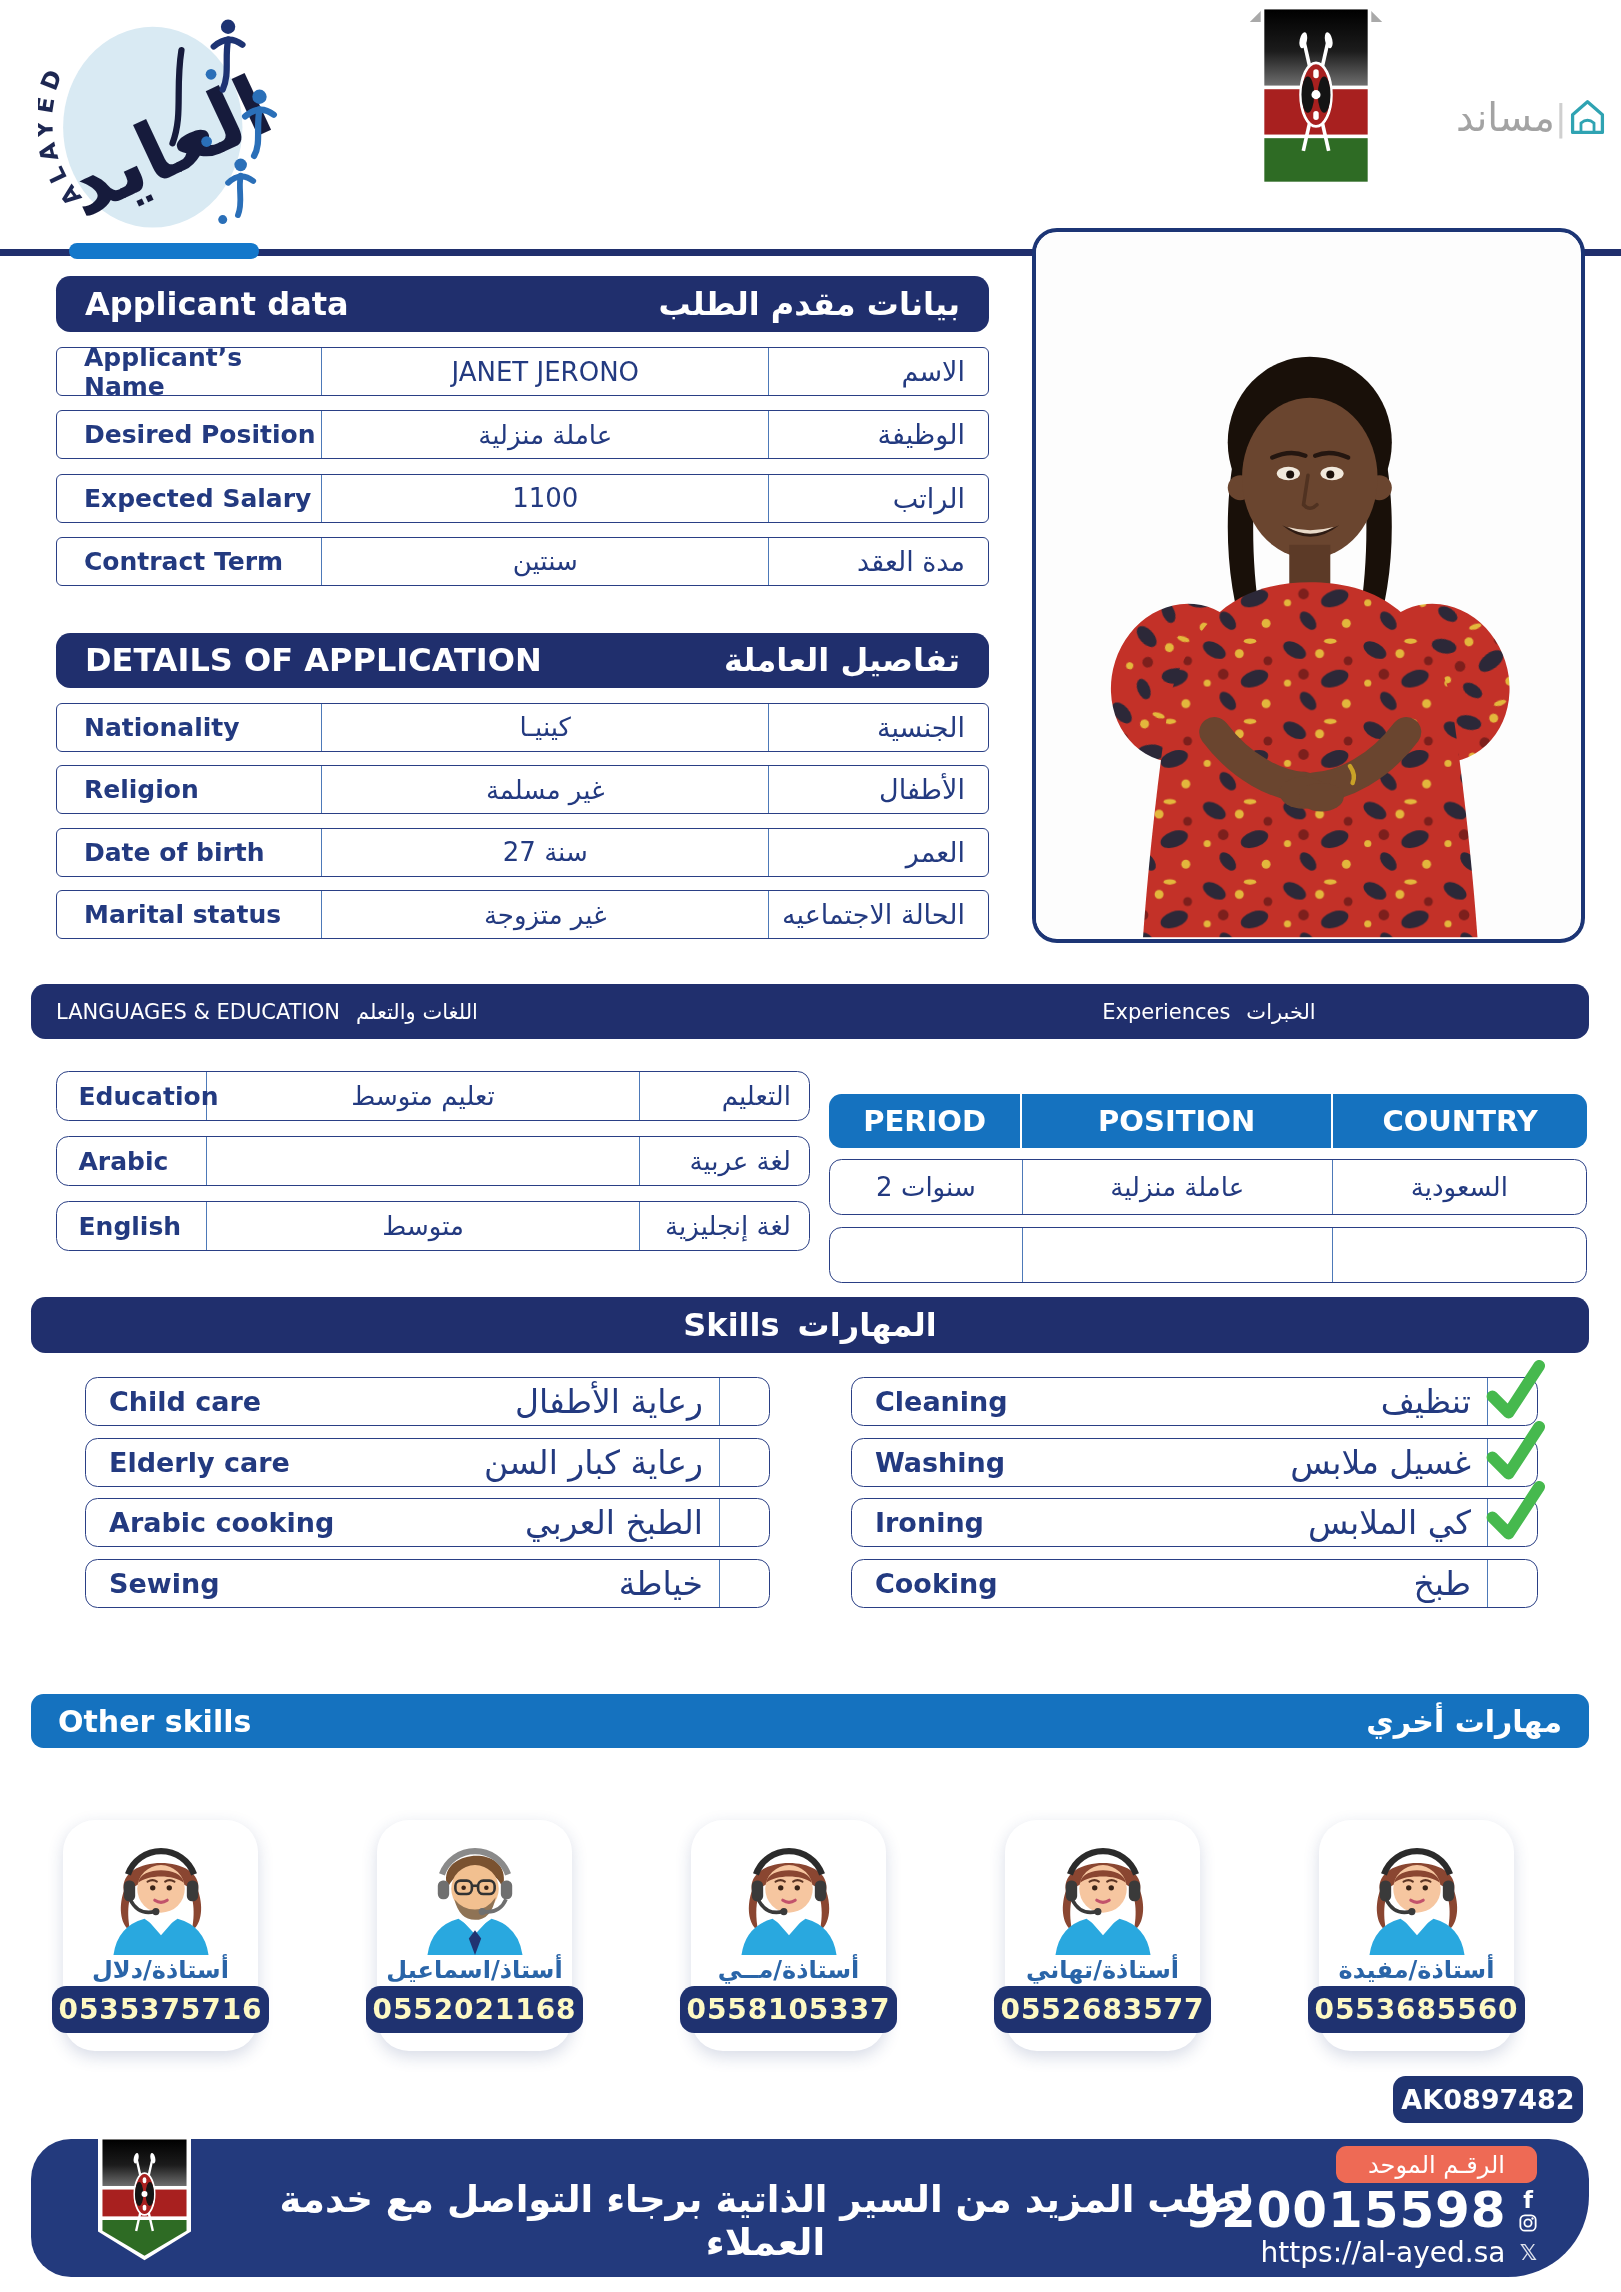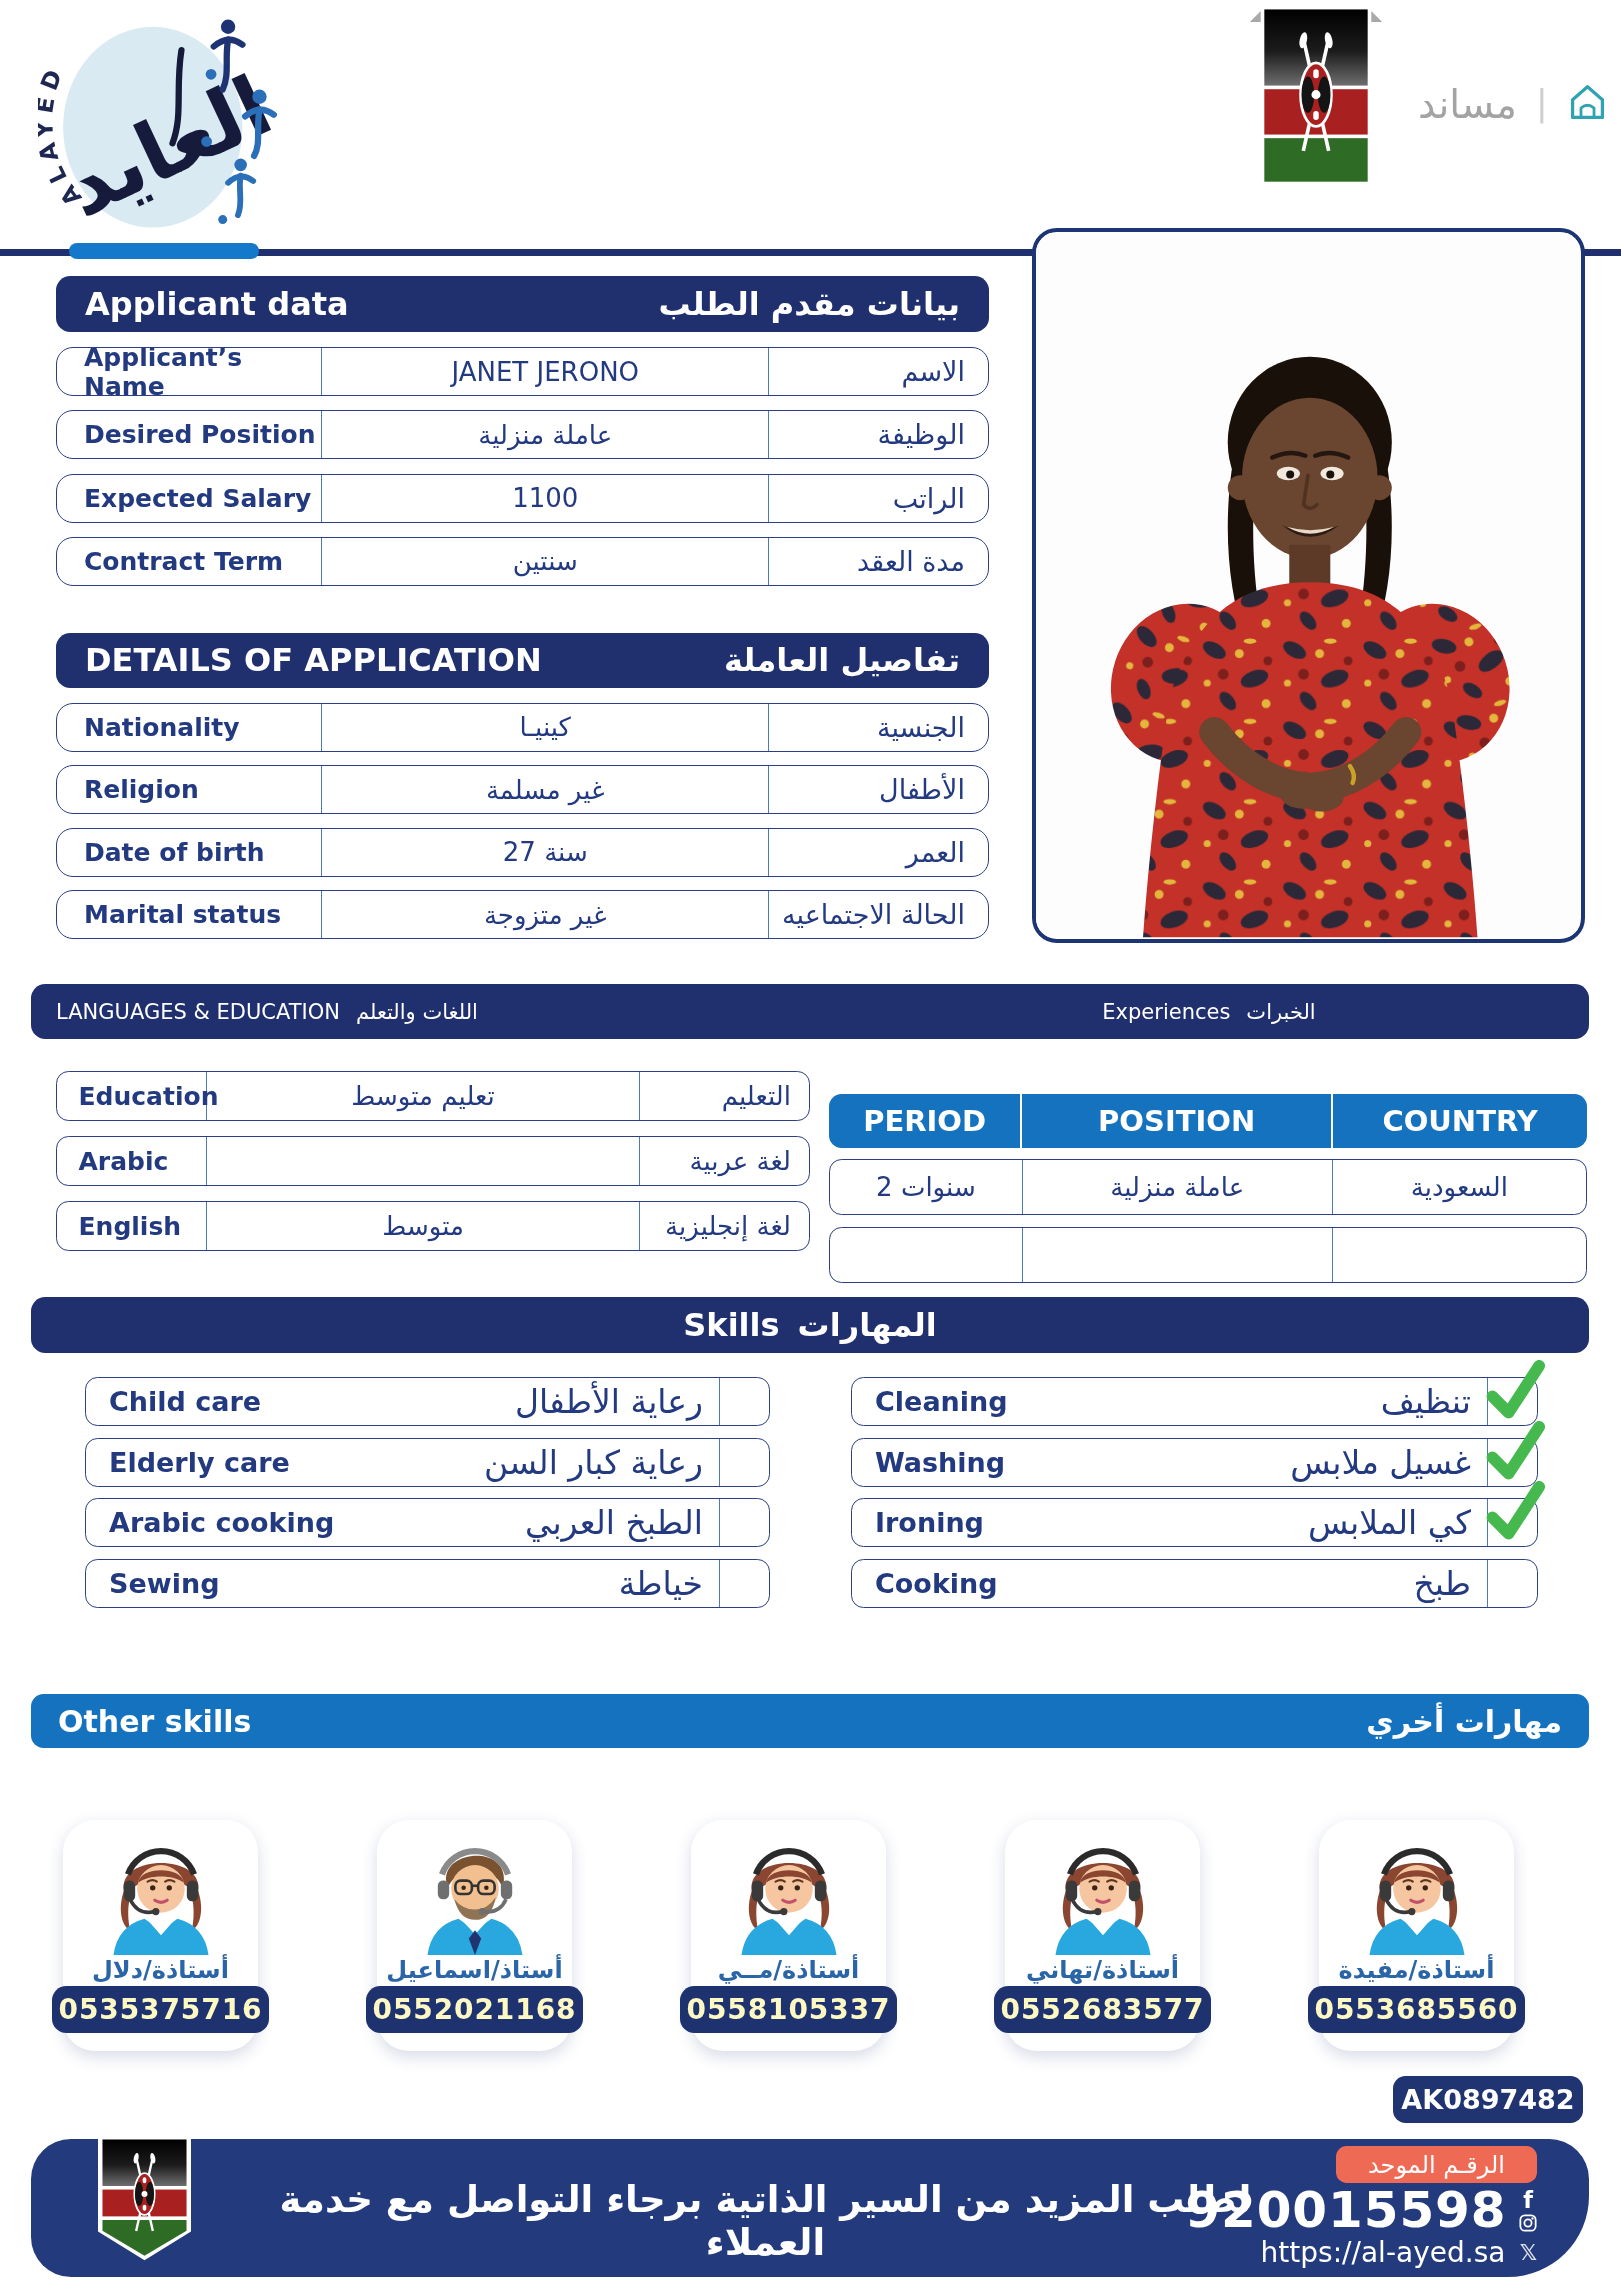--- a/index.html
+++ b/index.html
@@ -5,38 +5,38 @@
   html,body{margin:0;padding:0;background:#fff;}
   body{font-family:"DejaVu Sans","Liberation Sans",sans-serif;}
   .page{position:relative;width:1621px;height:2293px;background:#ffffff;overflow:hidden;}
 
   
   .logo{position:absolute;left:38px;top:7.2px;width:269px;height:235px;}
   .titles{position:absolute;left:278px;top:25px;width:484px;text-align:center;color:#1d3373;}
   .title-ar{font-size:52px;font-weight:bold;line-height:1.15;}
   .title-en{font-size:27px;font-weight:bold;margin-top:3.6px;}
   .flag-top{position:absolute;left:1248px;top:5.4px;width:136px;height:192px;}
-  .musaned{position:absolute;left:1384px;top:82px;width:224px;height:70px;display:flex;align-items:flex-start;justify-content:flex-end;gap:19px;}
+  .musaned{position:absolute;left:1384px;top:82px;width:224px;height:70px;display:flex;align-items:center;justify-content:flex-end;gap:0;}
   .musaned-txt{font-size:39px;color:#a3a3a3;}
   .musaned-bar{font-size:36px;color:#cfcfcf;}
 
   
   .divider{position:absolute;left:0;top:249px;width:1621px;height:7.2px;background:#202f6d;}
   .divider-accent{position:absolute;left:69px;top:243px;width:190px;height:16px;background:#1478cb;border-radius:9px;}
 
   
   .band{display:flex;align-items:center;justify-content:space-between;background:#202f6d;border-radius:14.3px;color:#fff;padding:0 29px;box-sizing:border-box;}
   .band .bt{font-weight:bold;font-size:32px;white-space:nowrap;}
 
   
   .sec-left{position:absolute;left:56px;top:276px;width:933px;}
   .band-a{height:56px;}
   .band-b{height:55px;margin-top:47px;}
   .rows{margin-top:15px;}
-  .drow{display:flex;height:47px;border:1.8px solid #2a3f85;border-radius:17px;background:#fff;margin-bottom:14.3px;overflow:hidden;box-sizing:content-box;}
+  .drow{display:flex;height:47px;border:1.8px solid #2a3f85;border-radius:6px;background:#fff;margin-bottom:14.3px;overflow:hidden;box-sizing:content-box;}
   .cell{display:flex;align-items:center;color:#233a80;box-sizing:border-box;}
   .lbl-en{width:28.5%;padding-left:27px;font-weight:bold;font-size:25px;border-right:0.9px solid #4d79b8;}
   .val{flex:1;justify-content:center;font-size:26px;border-right:0.9px solid #4d79b8;}
   .lbl-ar{width:23.5%;justify-content:flex-end;padding-right:23px;font-size:27px;}
 
   
   .photo-frame{position:absolute;left:1032px;top:228px;width:553px;height:715px;border:4.5px solid #1c3575;border-radius:25px;background:#fff;overflow:hidden;box-sizing:border-box;}
 
   
   .band-langexp{position:absolute;left:31px;top:984px;width:1558px;height:55px;background:#202f6d;border-radius:14.3px;color:#fff;}

